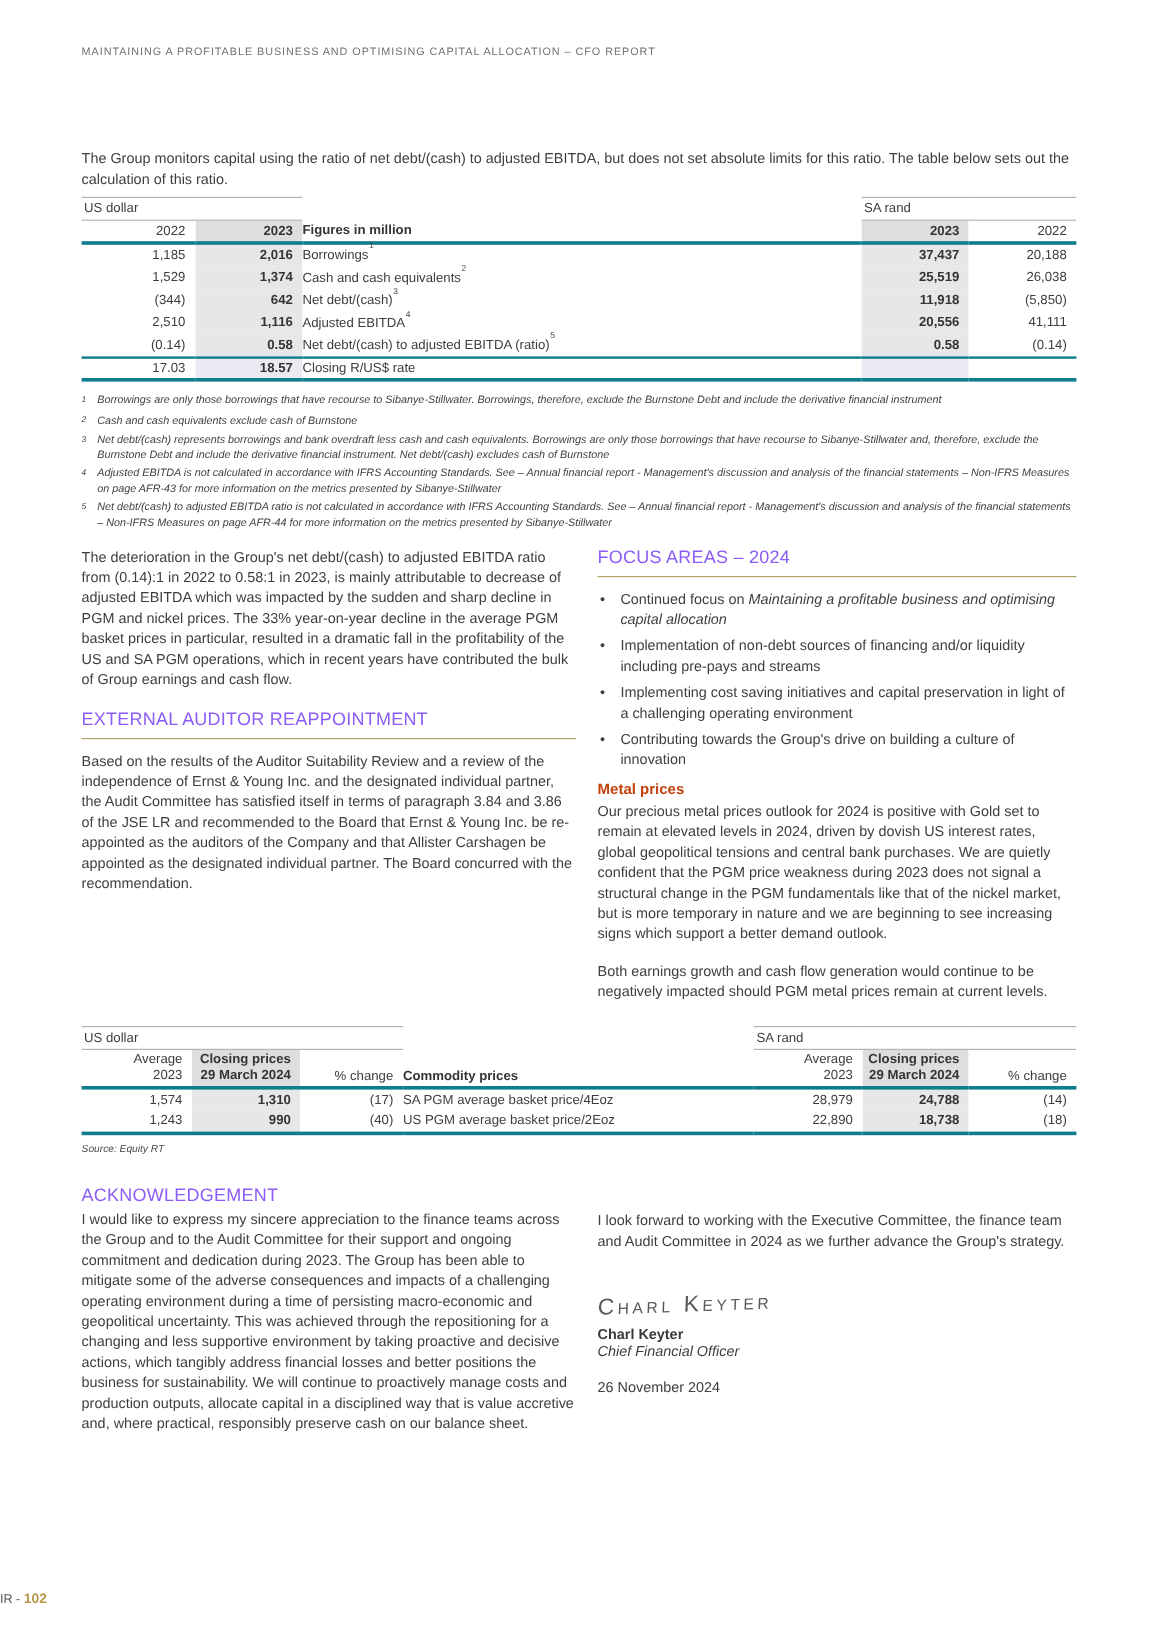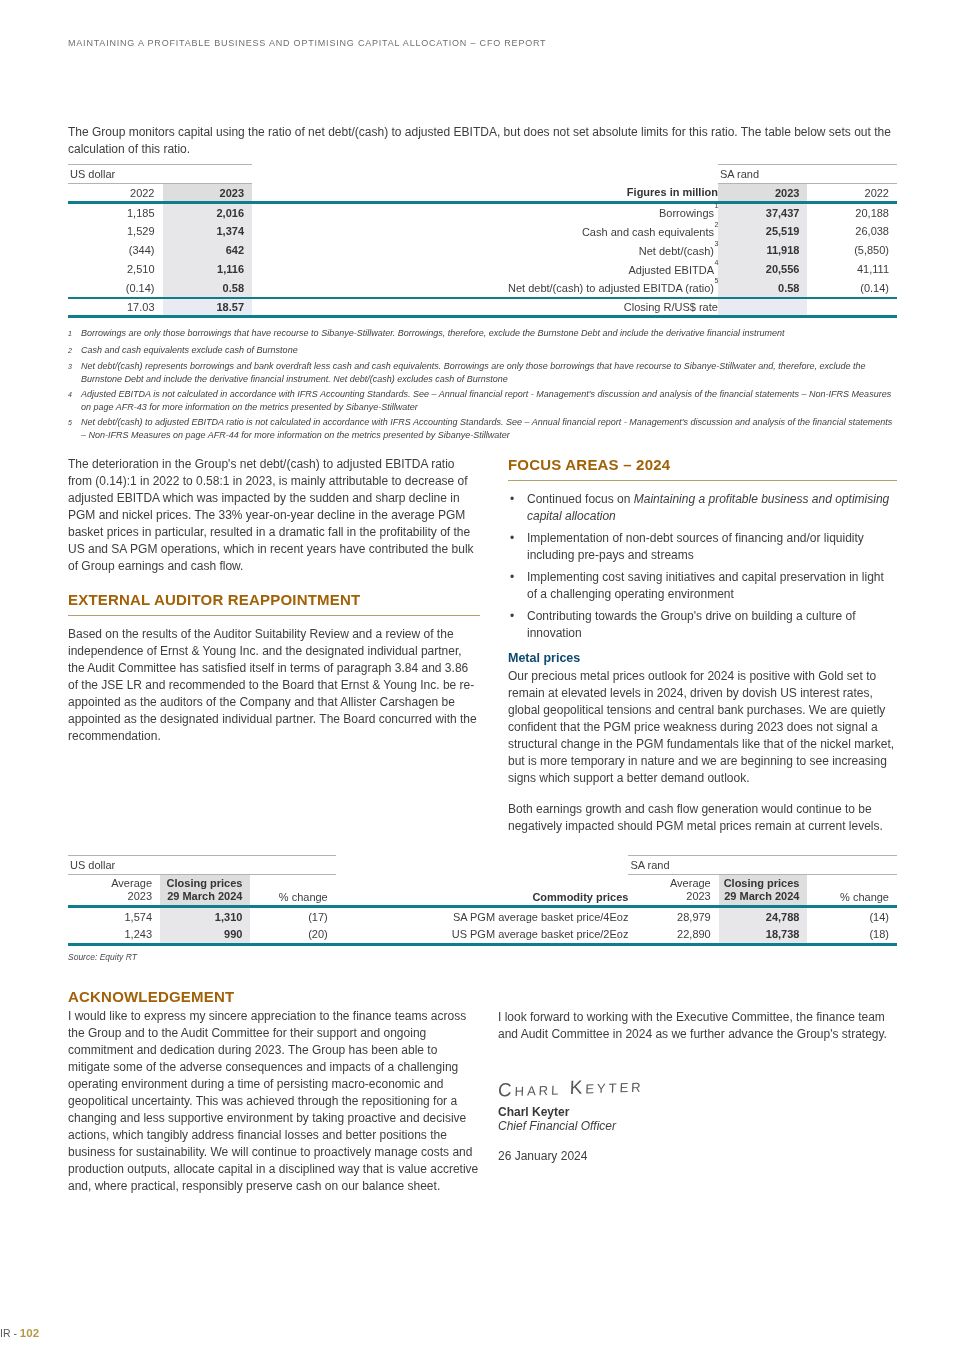--- a/index.html
+++ b/index.html
@@ -17,51 +17,51 @@
   .intro { margin-top:76px; font-size:12px; line-height:16px; }
 
   
   table { width:100%; border-collapse:collapse; table-layout:fixed; font-size:11px; color:#3d3d3f; }
   td { padding:2px 8px 2px 2px; height:19px; vertical-align:middle; }
   .t1 { margin-top:6px; }
   .t2 { margin-top:2px; }
   .grp { border-top:1px solid #b3b3b3; border-bottom:1px solid #b3b3b3; font-weight:normal; }
   .nogrp { border:none; }
   .num { text-align:right; }
-  .lblc { text-align:right; padding:2px 0; }
+  .lblc { text-align:left; padding:2px 0; }
   .bold { font-weight:bold; color:#343436; }
   .shade { background:#e7e7ea; }
   .shade-h { background:#dededf; }
   .shade-l { background:#eaeaf2; }
   .hdr-row td { border-bottom:3px solid #0f7d8b; }
   .mid-rule td { border-bottom:2px solid #0f7d8b; }
   .end-rule td { border-bottom:3px solid #0f7d8b; }
   .pre { white-space:pre-line; line-height:13px; }
   .vbot { vertical-align:bottom; }
   sup { font-size:7px; position:relative; top:-4px; left:0.5px; }
   .source { margin-top:6px; font-size:8.5px; font-style:italic; color:#4a4a4c; }
 
   
   .footnotes { margin-top:9px; }
   .fn { display:flex; margin-bottom:3px; font-size:9px; font-style:italic; line-height:12.5px; color:#414143; }
   .fn-num { flex:none; width:13px; font-size:7px; padding-top:1px; font-style:italic; }
   .fn-text { flex:1; }
 
   
-  .two-col { display:flex; gap:28px; margin-top:15px; height:397px; }
+  .two-col { display:flex; gap:18px; margin-top:15px; height:397px; }
   .col-l { width:412px; flex:none; }
   .col-r { flex:1; }
   .body-p { font-size:12px; line-height:17px; }
-  .sec-h { color:#a16207; font-size:15px; font-weight:bold; letter-spacing:0.2px; margin-top:16px; }
+  .sec-h { color:#8b5cf6; font-size:15px; font-weight:normal; letter-spacing:0.2px; margin-top:16px; }
   .sec-h.first { margin-top:0; }
   .h-rule { border-bottom:1.5px solid #b0a26b; margin:7px 0 10px 0; }
   .bullets { list-style:none; margin-top:2px; }
   .bullets li { display:flex; margin-bottom:6px; font-size:12px; line-height:16.5px; }
   .blt { flex:none; width:19px; padding-left:2px; }
-  .metal-h { font-weight:bold; font-size:12.5px; margin:10px 0 3px 0; color:#0c4a6e; }
+  .metal-h { font-weight:bold; font-size:12.5px; margin:10px 0 3px 0; color:#c2410c; }
   .gap-p { margin-top:14px; }
 
   
   .ack { display:flex; gap:18px; margin-top:26px; }
   .ack .col-r { padding-top:21px; }
   .signature {
     margin-top:34px; font-size:19px; letter-spacing:3px; color:#57585a;
     font-variant:small-caps; transform:rotate(-2deg) skewX(-4deg); display:inline-block;
   }
   .sig-name { font-weight:bold; font-size:12px; margin-top:6px; color:#39393b; }
@@ -239,41 +239,41 @@
         <td class="num bold shade">1,310</td>
         <td class="num">(17)</td>
         <td class="lblc">SA PGM average basket price/4Eoz</td>
         <td class="num">28,979</td>
         <td class="num bold shade">24,788</td>
         <td class="num">(14)</td>
       </tr>
       <tr class="end-rule">
         <td class="num">1,243</td>
         <td class="num bold shade">990</td>
-        <td class="num">(20)</td>
+        <td class="num">(40)</td>
         <td class="lblc">US PGM average basket price/2Eoz</td>
         <td class="num">22,890</td>
         <td class="num bold shade">18,738</td>
         <td class="num">(18)</td>
       </tr>
     </tbody>
       </table>
     <div class="source">Source: Equity RT</div>
 
     <div class="ack">
       <div class="col-l">
         <div class="sec-h first">ACKNOWLEDGEMENT</div>
         <div class="body-p" style="margin-top:3px;">I would like to express my sincere appreciation to the finance teams across the Group and to the Audit Committee for their support and ongoing commitment and dedication during 2023. The Group has been able to mitigate some of the adverse consequences and impacts of a challenging operating environment during  a time of persisting macro-economic and geopolitical uncertainty. This was achieved through the repositioning for a changing and less supportive environment by taking proactive and decisive actions, which tangibly address financial losses and better positions the business for sustainability. We will continue to proactively manage costs and production outputs, allocate capital in a disciplined way that is value accretive and, where practical, responsibly preserve cash on our balance sheet.</div>
       </div>
       <div class="col-r">
         <div class="body-p">I look forward to working with the Executive Committee, the finance team and Audit Committee in 2024 as we further advance the Group's strategy.</div>
         <div class="signature">Charl Keyter</div>
         <div class="sig-name">Charl Keyter</div>
         <div class="sig-title">Chief Financial Officer</div>
-        <div class="sig-date">26 January 2024</div>
+        <div class="sig-date">26 November 2024</div>
       </div>
     </div>
 
   </div>
 
   <div class="footer">
     <span>IR - </span><span class="pgnum">102</span>
   </div>
 </div>
 

